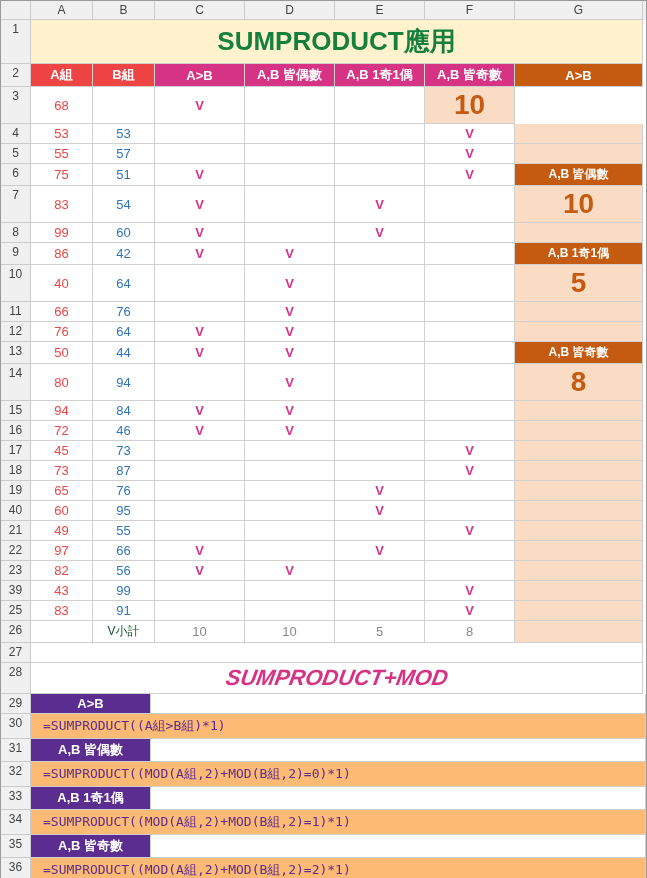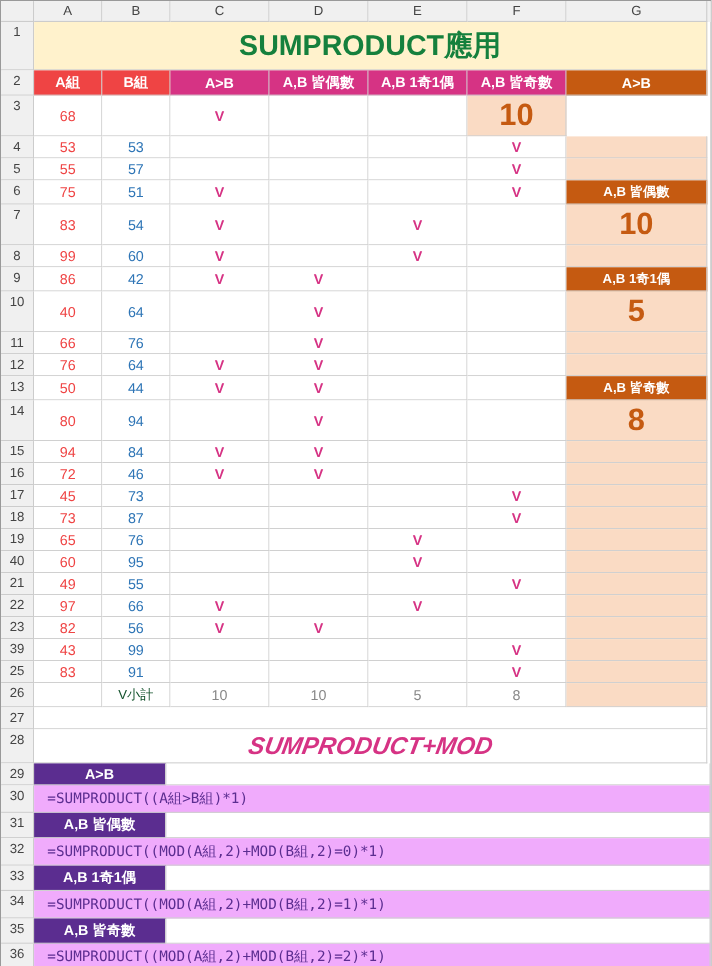--- a/index.html
+++ b/index.html
@@ -64,21 +64,21 @@
   .subtotal-label { color: #14532d; font-size: 12px; }
   .subtotal-val { color: #888; }
   .big-pink { color: #d63384; font-size: 22px; font-weight: bold; font-style: italic; transform: skewX(-10deg); }
   .frow { display: grid; grid-template-columns: 30px 1fr; }
   .flabel-row .flabel {
     background: #5b2d90; color: #fff; font-weight: bold; text-align: center;
     padding: 2px 8px; width: 120px; border-right: 1px solid #d0d0d0; border-bottom: 1px solid #d0d0d0;
   }
   .flabel-row { display: grid; grid-template-columns: 30px 120px 1fr; }
   .flabel-row .rest { border-bottom: 1px solid #d0d0d0; border-right: 1px solid #d0d0d0; }
-  .frow .fcell { border-right: 1px solid #d0d0d0; border-bottom: 1px solid #d0d0d0; background: #f0abfc; color: #5b2d90; text-align: left; padding: 3px 12px; font-family: Consolas, monospace; }
+  .frow .fcell { border-right: 1px solid #d0d0d0; border-bottom: 1px solid #d0d0d0; background: #fdba74; color: #5b2d90; text-align: left; padding: 3px 12px; font-family: Consolas, monospace; }
 </style>
 </head>
 <body>
 
 <div class="sheet">
 
   <div class="colheads">
     <div></div>
     <div>A</div>
     <div>B</div>

